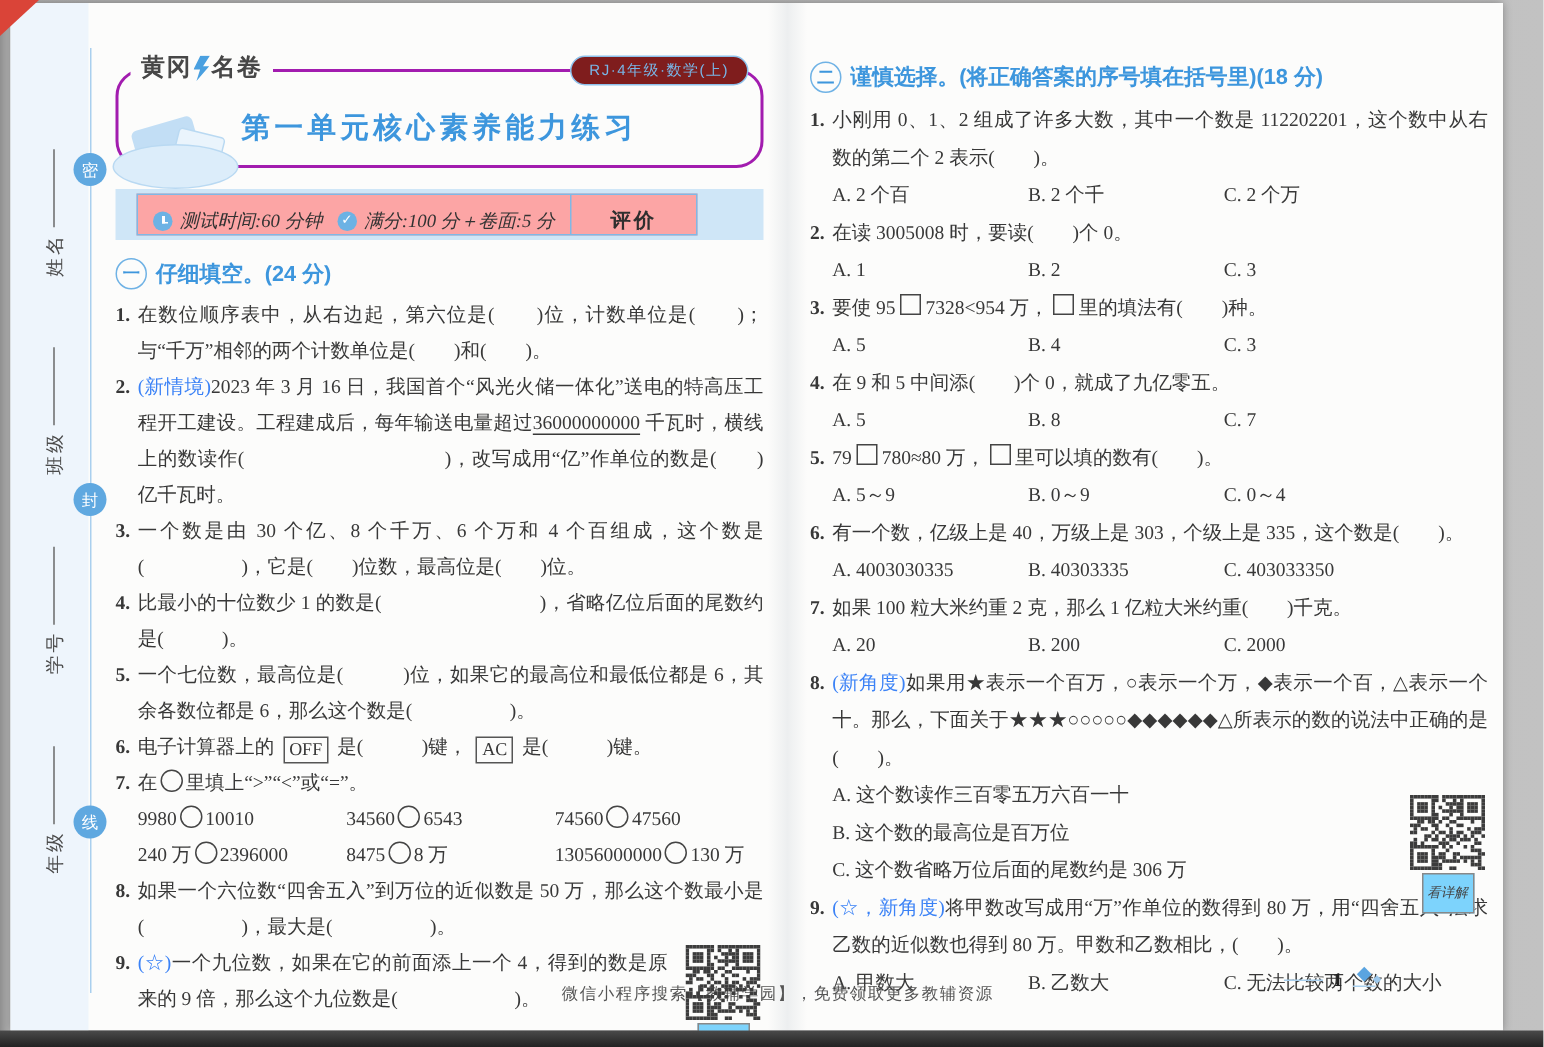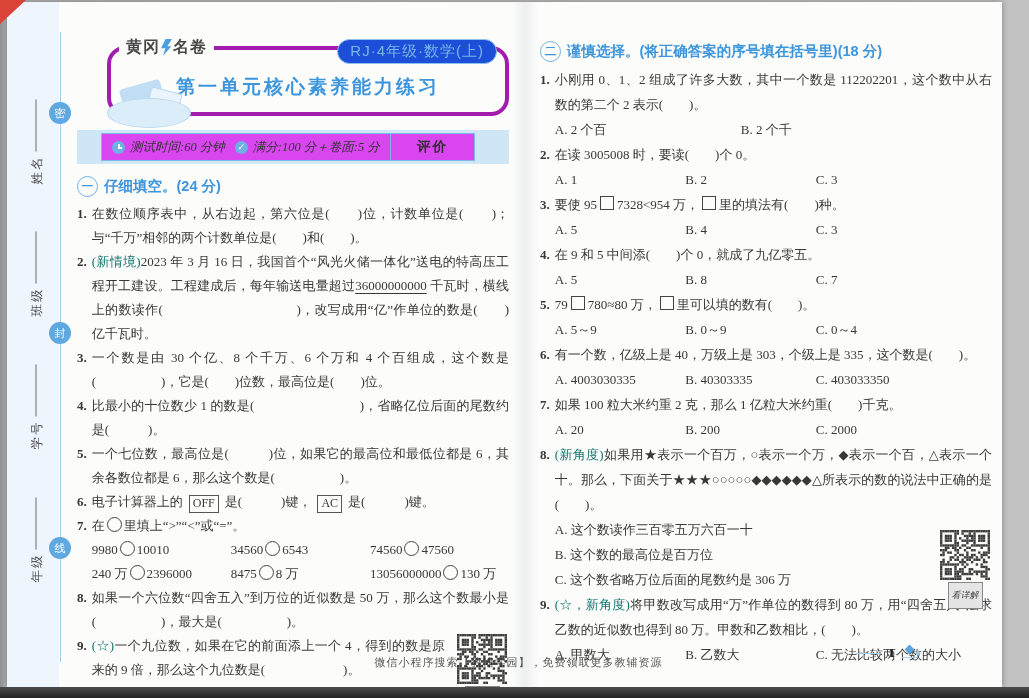--- a/index.html
+++ b/index.html
@@ -20,37 +20,37 @@
     font-family:"Liberation Sans","DejaVu Sans",sans-serif;font-size:11px;display:flex;align-items:center;justify-content:center;z-index:3;}
   .mfield{position:absolute;left:30px;transform:translate(-50%,-50%) rotate(-90deg);white-space:nowrap;
     color:#4a4a4a;font-size:12.5px;letter-spacing:2px;}
   .mfield .fline{display:inline-block;width:52px;border-bottom:1px solid #6a6a6a;margin-left:4px;vertical-align:4px;}
 
   
   .col-left{position:absolute;left:70px;top:44px;width:432px;}
   .col-right{position:absolute;left:533px;top:27px;width:452px;}
 
   
-  .hdr-box{position:relative;border:4px solid #a21caf;border-radius:18px;height:62px;margin-left:30px;}
+  .hdr-box{position:relative;border:2px solid #a21caf;border-radius:18px;height:62px;}
   .brand{position:absolute;top:-13px;left:8px;background:#fcfcfb;padding:0 7px;display:flex;align-items:center;
     font-family:"Liberation Sans","DejaVu Sans",sans-serif;font-weight:900;font-size:16px;color:#474747;letter-spacing:1px;}
   .brand .bolt{display:inline-block;width:11px;height:17px;margin:0 1px;background:#4aa0e0;
     clip-path:polygon(42% 0,100% 0,58% 42%,95% 42%,18% 100%,40% 55%,0 55%);}
-  .edition-badge{position:absolute;top:-11px;right:8px;background:#1d4ed8;border:1.5px solid #8ec2ec;border-radius:999px;
-    color:#79b6e7;font-family:"Liberation Sans","DejaVu Sans",sans-serif;font-size:15px;padding:2px 12px;letter-spacing:1px;}
+  .edition-badge{position:absolute;top:-11px;right:8px;background:#7f1d1d;border:1.5px solid #8ec2ec;border-radius:999px;
+    color:#79b6e7;font-family:"Liberation Sans","DejaVu Sans",sans-serif;font-size:10px;padding:2px 12px;letter-spacing:1px;}
   .hdr-title{text-align:center;margin-top:24px;color:#3d96dd;font-weight:bold;font-size:19px;letter-spacing:3px;
     font-family:"Liberation Sans","DejaVu Sans",sans-serif;}
   .illu{position:absolute;left:-6px;bottom:-16px;width:88px;height:46px;z-index:2;}
   .illu .e1{position:absolute;left:2px;bottom:0;width:82px;height:28px;background:#dcedfa;border:1px solid #b9d9f2;border-radius:50%;}
   .illu .e2{position:absolute;left:16px;top:2px;width:42px;height:22px;background:#c2def5;border-radius:4px;transform:rotate(-16deg);}
   .illu .e3{position:absolute;left:44px;top:8px;width:30px;height:16px;background:#eaf4fc;border:1px solid #b9d9f2;border-radius:3px;transform:rotate(14deg);}
 
   
   .infobar{margin-top:14px;height:34px;background:#cfe6f7;display:flex;align-items:center;}
-  .infobar .inner{margin-left:24px;background:#d946ef;border:1px solid #7fb8e6;height:26px;display:flex;align-items:center;width:372px;}
+  .infobar .inner{margin-left:14px;background:#fca5a5;border:1px solid #7fb8e6;height:26px;display:flex;align-items:flex-end;width:372px;}
   .infobar .seg{display:flex;align-items:center;gap:5px;padding:0 10px;font-size:12.5px;color:#333;font-style:italic;}
   .icon-clock{width:13px;height:13px;border-radius:50%;background:#6cb2e4;position:relative;flex:0 0 auto;}
   .icon-clock::before{content:"";position:absolute;left:6px;top:3px;width:1.5px;height:4.5px;background:#fff;}
   .icon-clock::after{content:"";position:absolute;left:6px;top:6.5px;width:4px;height:1.5px;background:#fff;}
   .icon-check{width:13px;height:13px;border-radius:50%;background:#6cb2e4;color:#fff;font-size:9px;line-height:13px;
     text-align:center;flex:0 0 auto;font-family:"DejaVu Sans",sans-serif;font-style:normal;}
   .infobar .divider{width:0;border-left:1px solid #7fb8e6;align-self:stretch;}
   .infobar .eval{flex:1;text-align:center;font-weight:bold;font-style:normal;font-size:13.5px;color:#2f2f2f;
     font-family:"Liberation Sans","DejaVu Sans",sans-serif;letter-spacing:2px;}
 
@@ -59,36 +59,36 @@
     font-weight:bold;font-size:14.5px;margin:12px 0 5px;}
   .sec-no{width:19px;height:19px;border:1.5px solid #6fb2e5;border-radius:50%;display:flex;align-items:center;
     justify-content:center;font-size:11.5px;flex:0 0 auto;}
 
   
   .q{position:relative;display:flex;font-size:13px;color:#383838;line-height:24px;text-align:justify;}
   .col-right .q{line-height:25px;}
   .qnum{font-weight:bold;flex:0 0 auto;padding-right:5px;}
   .qwrap{flex:1;min-width:0;}
   .q.pad .qwrap{padding-right:64px;}
-  .tag{color:#0f766e;}
+  .tag{color:#3b82f6;}
   .u{text-decoration:underline;text-underline-offset:3px;}
   .kbox{display:inline-block;border:1px solid #555;padding:0 3px;line-height:15px;height:16px;font-size:12px;margin:0 6px;vertical-align:-1px;}
   .cmp-circle{display:inline-block;width:13px;height:13px;border:1px solid #444;border-radius:50%;vertical-align:-2px;margin:0 2px;}
   .sq{display:inline-block;width:12px;height:12px;border:1px solid #444;vertical-align:-1px;margin:0 3px;}
   .cmp-row{display:flex;}
   .cmp-cell{flex:1;}
   .opts.row{display:flex;}
   .opts.row .opt{flex:1;}
   .opts.row .opt:last-child{flex:1.35;}
   .opts.stack .opt{display:block;}
 
   
   .qr-block{position:absolute;right:0;width:54px;text-align:center;z-index:2;}
   .qr-pattern{width:50px;height:50px;display:block;margin:0 auto;}
-  .qr-label{display:inline-block;border:1px solid #888;font-size:9px;padding:0 3px;margin-top:2px;color:#444;font-style:italic;background:#e5e5e5;}
+  .qr-label{display:inline-block;border:1px solid #888;font-size:9px;padding:0 3px;margin-top:2px;color:#444;font-style:italic;background:#7dd3fc;}
 
   
   .footer-note{position:absolute;left:0;bottom:17px;width:100%;text-align:center;font-size:11px;color:#555;
     font-family:"Liberation Sans","DejaVu Sans",sans-serif;letter-spacing:1px;margin-left:14px;}
   .page-no{position:absolute;right:80px;bottom:26px;display:flex;align-items:center;gap:7px;}
   .page-no .pline{width:26px;border-top:1.5px solid #a8cfee;}
   .page-no .pnum{font-weight:bold;font-size:13px;color:#222;}
   .spark{position:relative;width:20px;height:16px;}
   .spark .d1{position:absolute;left:4px;top:1px;width:7px;height:7px;background:#5aa4e0;transform:rotate(45deg);}
   .spark .d2{position:absolute;left:14px;top:6px;width:4px;height:4px;background:#9cc8ec;transform:rotate(45deg);}
@@ -439,20 +439,21 @@
     <div class="sec-head">
       <span class="sec-no">二</span>
       <span>谨慎选择。(将正确答案的序号填在括号里)(18 分)</span>
     </div>
     <div>
         <div class="q">
           <span class="qnum">1.</span>
           <span class="qwrap"><span>小刚用 0、1、2 组成了许多大数，其中一个数是 112202201，这个数中从右数的第二个 2 表示(　　)。</span><div class="opts row">
               <span class="opt">A. 2 个百</span>
               <span class="opt">B. 2 个千</span>
+              <span class="opt">C. 2 个万</span>
             </div></span>
         </div>
         <div class="q">
           <span class="qnum">2.</span>
           <span class="qwrap"><span>在读 3005008 时，要读(　　)个 0。</span><div class="opts row">
               <span class="opt">A. 1</span>
               <span class="opt">B. 2</span>
               <span class="opt">C. 3</span>
             </div></span>
         </div>

